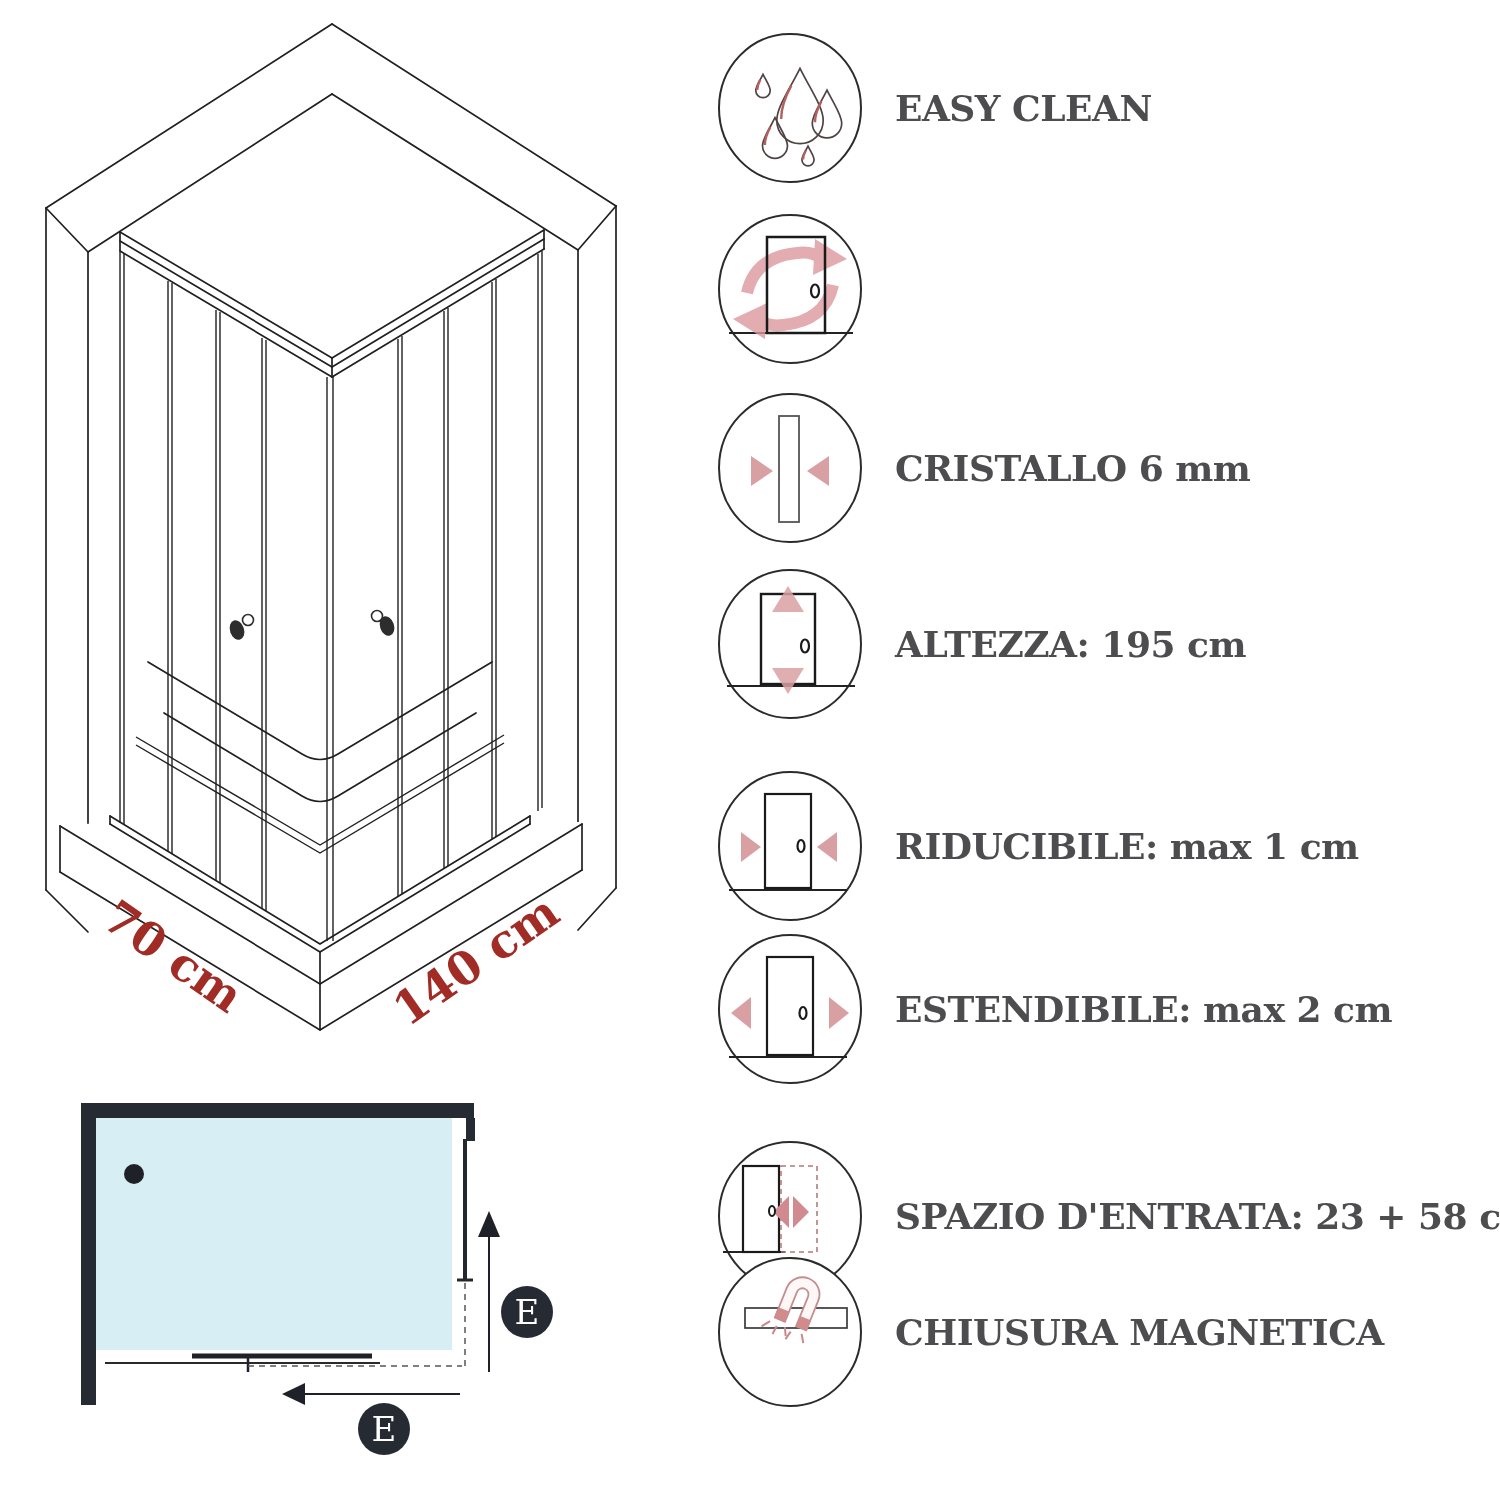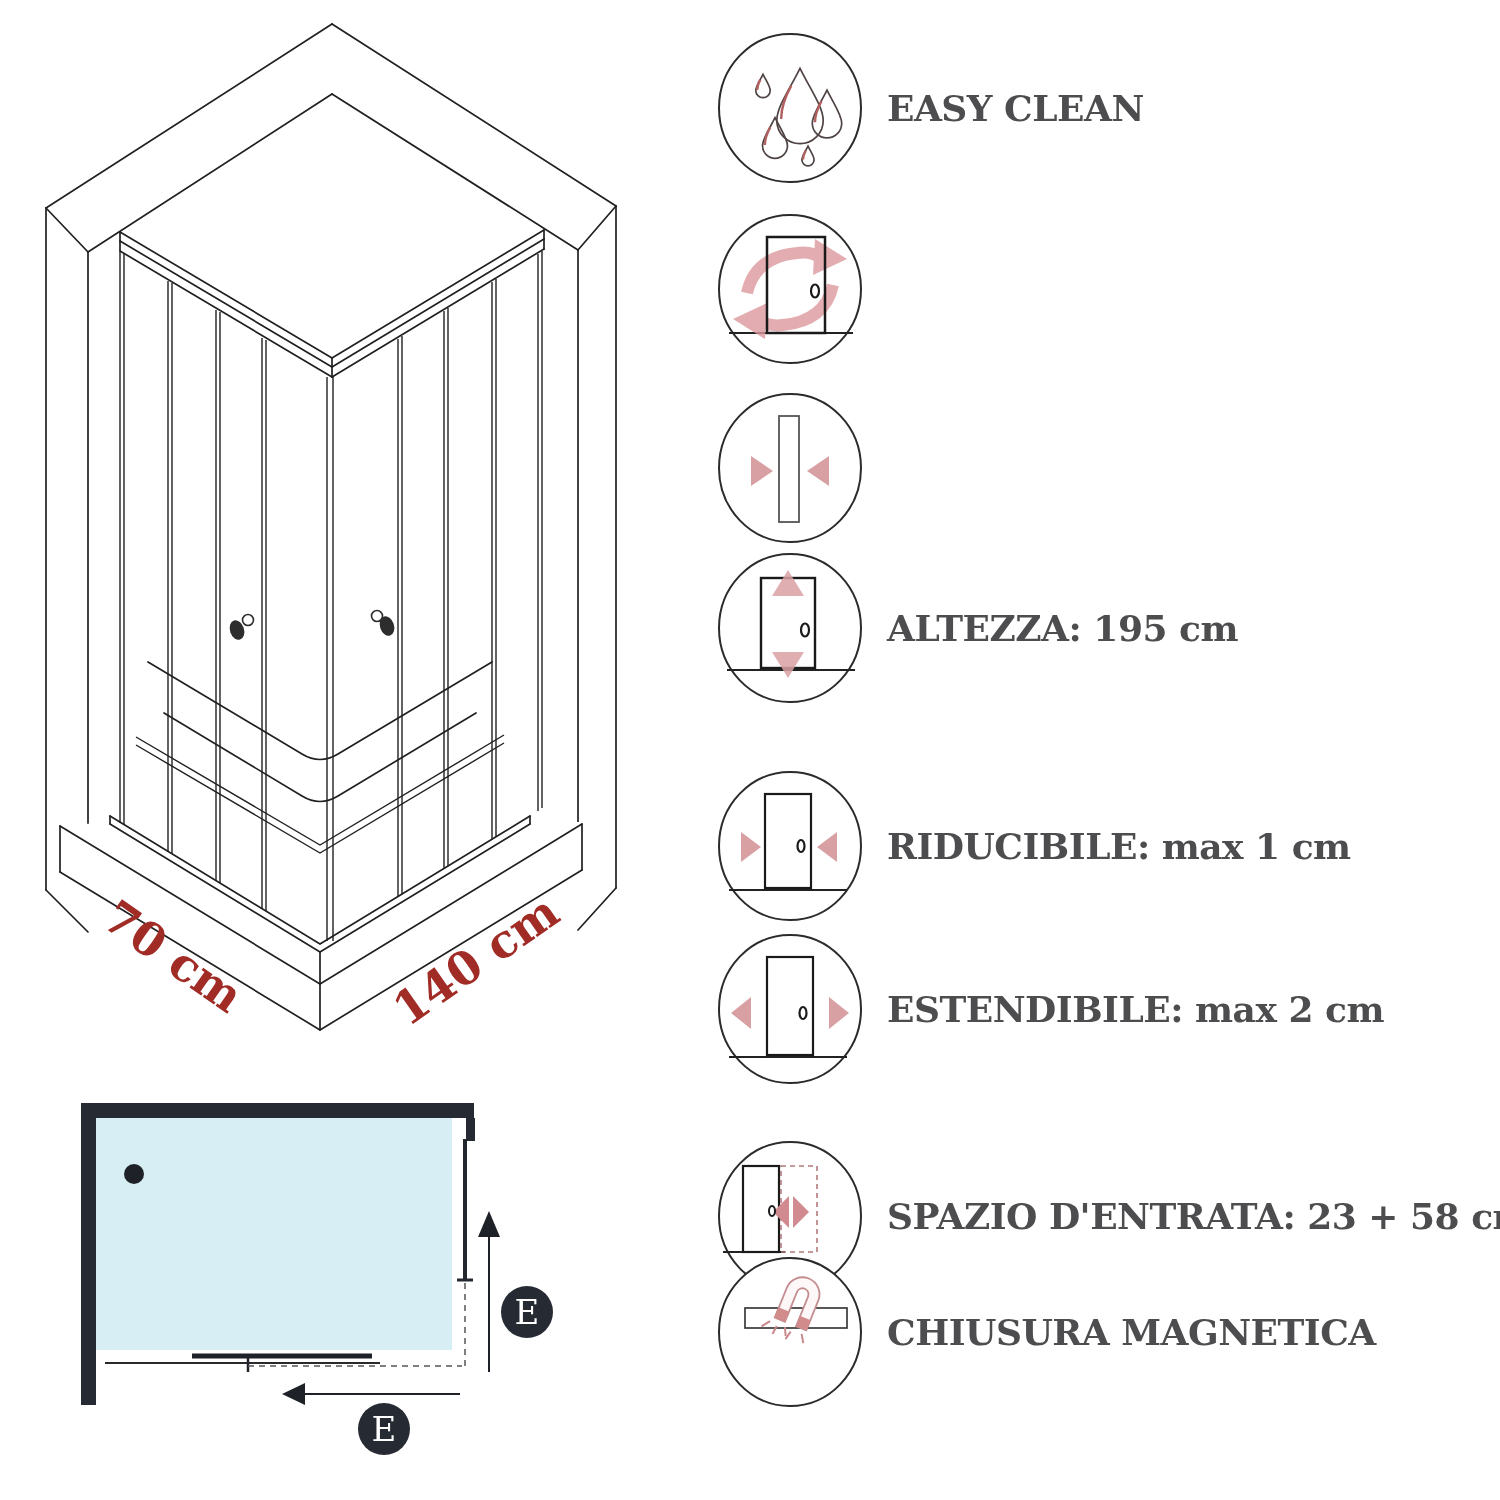--- a/index.html
+++ b/index.html
@@ -6,21 +6,21 @@
   body{
     width:1500px;height:1500px;position:relative;background:#ffffff;
     font-family:"DejaVu Serif", serif;overflow:hidden;
   }
   .iso-wrap{position:absolute;left:0;top:0;width:660px;height:1060px;}
   .topview-wrap{position:absolute;left:80px;top:1085px;width:600px;height:410px;}
   .features{position:absolute;left:715px;top:0;width:780px;}
   .feature-row{position:absolute;left:0;display:flex;align-items:center;gap:22px;height:152px;}
   .feature-label{
     font-size:36px;font-weight:700;color:#4d4d4f;letter-spacing:-0.5px;
-    white-space:nowrap;font-family:"DejaVu Serif", serif;
+    white-space:nowrap;font-family:"DejaVu Serif", serif;margin-left:8px;
   }
   svg text{font-family:"DejaVu Serif", serif;}
   .dim-label{font-size:46px;font-weight:700;fill:#a12c26;}
   .e-label{font-size:34px;fill:#ffffff;}
   .line{stroke:#202020;stroke-width:1.7;fill:none;stroke-linecap:round;}
   .thin{stroke:#202020;stroke-width:1.4;fill:none;}
 </style>
 </head>
 <body>
 
@@ -187,23 +187,24 @@
     </svg>
   </div>
 
   <div class="feature-row" style="top:392px">
     <svg width="150" height="152" viewBox="0 0 150 152">
       <ellipse cx="75" cy="76" rx="71" ry="74" fill="#fff" stroke="#2b2b2b" stroke-width="2"></ellipse>
       <rect x="64" y="24" width="20" height="106" fill="#fff" stroke="#555" stroke-width="1.8"></rect>
       <polygon points="36,64 36,94 58,79" fill="#d9a0a4"></polygon>
       <polygon points="114,64 114,94 92,79" fill="#d9a0a4"></polygon>
     </svg>
-  </div>
-
-  <div class="feature-row" style="top:552px">
+    <span class="feature-label">CRISTALLO 6 mm</span>
+  </div>
+
+  <div class="feature-row" style="top:568px">
     <svg width="150" height="152" viewBox="0 0 150 152">
       <ellipse cx="75" cy="76" rx="71" ry="74" fill="#fff" stroke="#2b2b2b" stroke-width="2"></ellipse>
       <path d="M12,118 L140,118" stroke="#222" stroke-width="2" fill="none"></path>
       <rect x="46" y="26" width="54" height="90" fill="#fff" stroke="#1a1a1a" stroke-width="2.4"></rect>
       <g opacity="0.85">
         <polygon points="73,18 57,44 89,44" fill="#d9a0a4"></polygon>
         <polygon points="73,126 57,100 89,100" fill="#d9a0a4"></polygon>
       </g>
       <ellipse cx="90" cy="78" rx="4" ry="6.5" fill="#fff" stroke="#1a1a1a" stroke-width="2.2"></ellipse>
     </svg>

